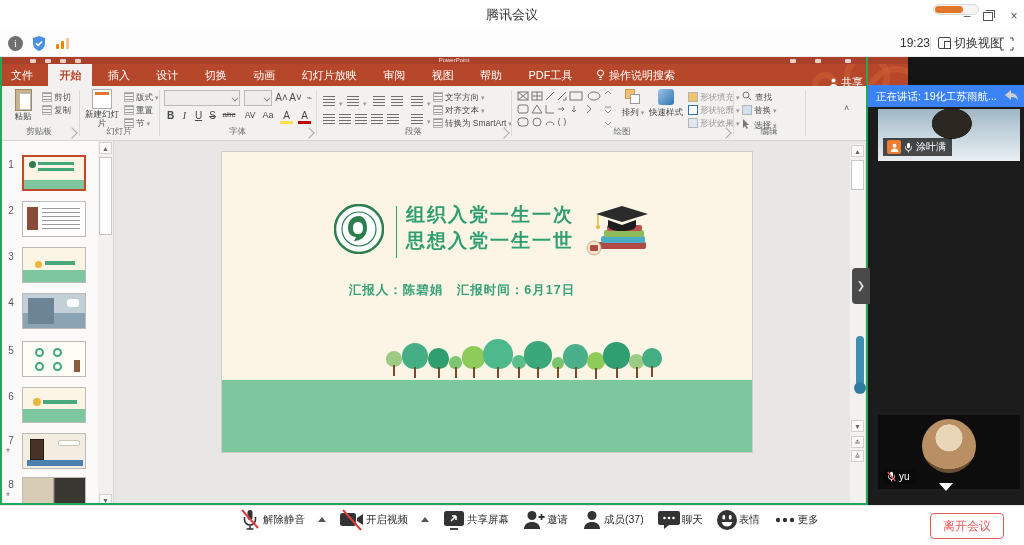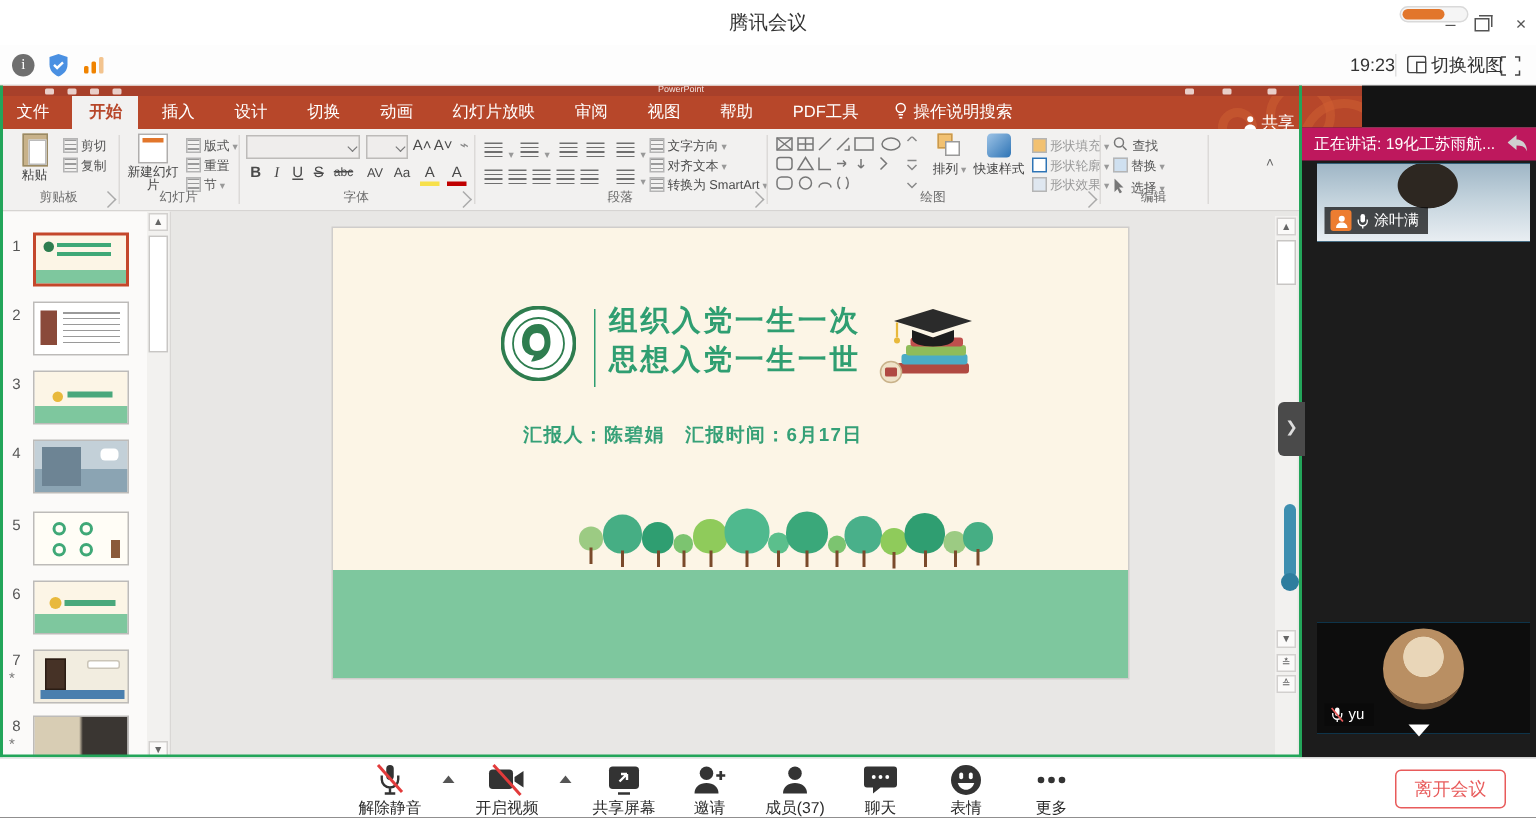--- a/index.html
+++ b/index.html
@@ -115,38 +115,38 @@
   
   #shareborder{left:0;top:57px;width:868px;height:448px;border-left:2px solid #23A55A;border-right:2px solid #23A55A;border-bottom:2px solid #23A55A;pointer-events:none;z-index:40;}
   
   #handle{left:852px;top:268px;width:18px;height:36px;background:#4A4A4A;border-radius:4px 0 0 4px;z-index:45;color:#ddd;text-align:center;line-height:36px;font-size:10px;}
   #thermo{left:856px;top:336px;width:8px;height:50px;background:#3E8FB0;border-radius:4px;z-index:44;}
   #thermo i{position:absolute;left:-2px;bottom:-8px;width:12px;height:12px;border-radius:50%;background:#2E7D9E;}
 
   
   #sidetop{left:908px;top:57px;width:116px;height:28px;background:#141414;z-index:30;}
   #sidebar{left:868px;top:85px;width:156px;height:420px;background:#1C1C1C;z-index:30;}
-  #sidehead{position:absolute;left:0;top:0;width:156px;height:22px;background:#be185d;color:#fff;font-size:10.5px;line-height:22px;padding-left:8px;white-space:nowrap;overflow:hidden;}
+  #sidehead{position:absolute;left:0;top:0;width:156px;height:22px;background:#3b82f6;color:#fff;font-size:10.5px;line-height:22px;padding-left:8px;white-space:nowrap;overflow:hidden;}
   #sidehead svg{position:absolute;right:6px;top:5px;}
-  .tile{position:absolute;left:10px;width:142px;background:#0369a1;overflow:hidden;padding-left:45px;}
+  .tile{position:absolute;left:10px;width:142px;background:#a21caf;overflow:hidden;padding-left:45px;}
   .photo{position:absolute;left:0;top:0;width:100%;height:100%;}
   .p1{background:radial-gradient(ellipse 34px 26px at 52% 28%,#2d2721 58%,transparent 60%),linear-gradient(180deg,#9FB6C6 0%,#C2D2DC 45%,#E9EEF2 100%);}
   .p2{background:radial-gradient(ellipse 22px 28px at 55% 62%,#C9A083 55%,transparent 57%),radial-gradient(ellipse 34px 40px at 55% 48%,#3a2e24 60%,transparent 62%),linear-gradient(180deg,#D8C6AE,#C4AE93);}
   .p3{background:radial-gradient(ellipse 52px 58px at 55% 62%,#B98F6E 60%,transparent 62%),linear-gradient(180deg,#24403E,#121F1D);}
   .avatar{position:absolute;left:50%;top:46%;width:54px;height:54px;margin:-27px 0 0 -27px;border-radius:50%;}
   .av4{background:radial-gradient(circle at 50% 40%,#E8ECE6 0 30%,#6A8F6A 31% 70%,#49663F 71%);}
   .av5{background:radial-gradient(circle at 50% 35%,#E9D6B8 0 30%,#B98F63 31% 70%,#6B4E33 71%);}
   .namechip{position:absolute;left:5px;bottom:5px;display:flex;align-items:center;gap:3px;background:rgba(10,10,10,.72);padding:2px 6px 2px 4px;color:#fff;font-size:10px;white-space:nowrap;}
   .hostbadge{display:inline-flex;align-items:center;justify-content:center;width:14px;height:14px;background:#ED7D31;border-radius:2px;}
   #moretri{position:absolute;left:50%;bottom:14px;margin-left:-7px;width:0;height:0;border-left:7px solid transparent;border-right:7px solid transparent;border-top:8px solid #fff;}
 
   
   #bottombar{left:0;top:505px;width:1024px;height:40px;background:#fff;border-top:1px solid #E8E8E8;z-index:50;}
   #tbitems{position:absolute;left:238px;top:3px;display:flex;align-items:flex-start;gap:13px;}
-  .tbitem{display:flex;flex-direction:column;align-items:center;gap:1px;min-width:44px;}
+  .tbitem{display:flex;flex-direction:row;align-items:center;gap:1px;min-width:44px;}
   .tbitem .lbl{font-size:10.5px;color:#2b2b2b;white-space:nowrap;}
   .caret{width:0;height:0;border-left:4px solid transparent;border-right:4px solid transparent;border-bottom:5px solid #555;margin-top:8px;}
   #leavebtn{position:absolute;right:20px;top:7px;width:74px;height:26px;border:1px solid #E85B5B;border-radius:4px;color:#E85B5B;background:#fff;font-size:12px;text-align:center;line-height:24px;}
 </style>
 </head>
 <body>
 
 <div id="stage">
 
   <div id="titlebar" class="a">

